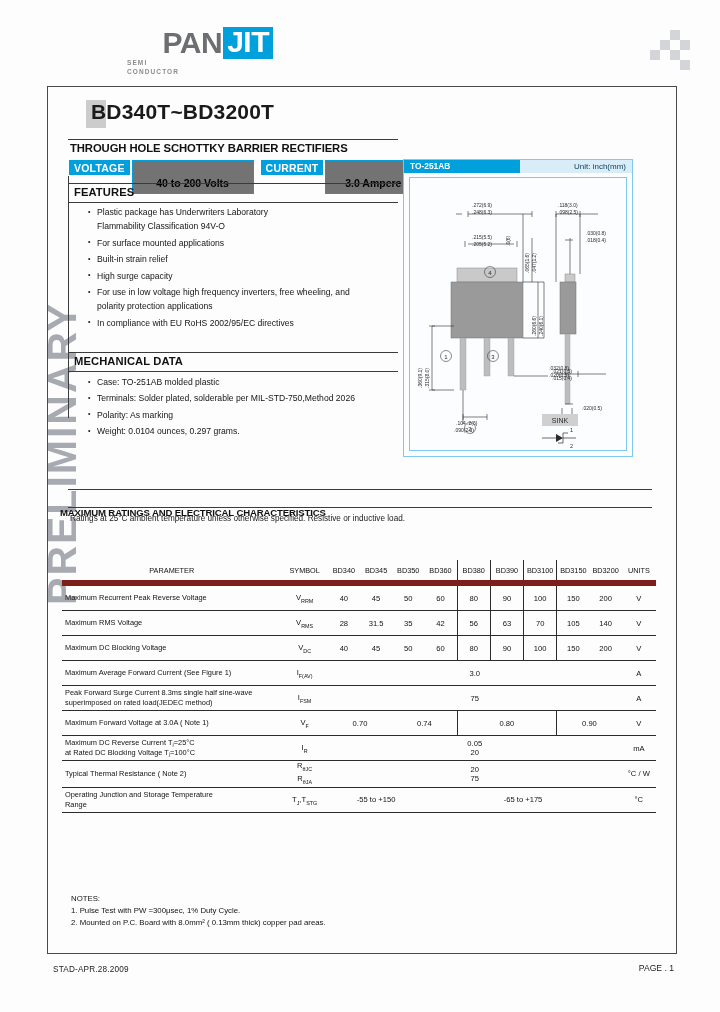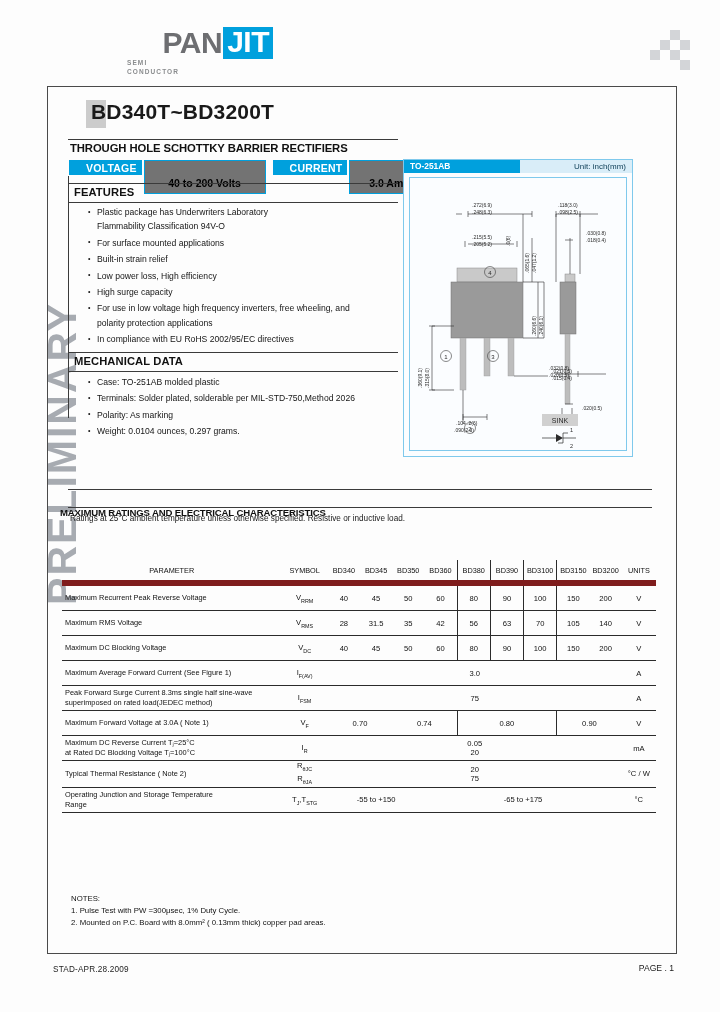--- a/index.html
+++ b/index.html
@@ -157,21 +157,21 @@
     top: 160px;
     display: flex;
     align-items: stretch;
     height: 15px;
   }
   .vc-tag {
     background: #00a0dd;
     color: #fff;
     font-size: 10.5px;
     font-weight: bold;
-    padding: 1px 5px 0 17px;
+    padding: 1px 5px 0 5px;
     line-height: 14px;
     letter-spacing: 0.2px;
   }
   .vc-val {
     border: 1px solid #00a0dd;
     color: #000;
     font-size: 10.5px;
     font-weight: bold;
     padding: 16px 8px;
     line-height: 13px;
@@ -416,21 +416,20 @@
   <div class="feat-left-line"></div>
   <div class="sec-rule" style="left:68px; top:183px; width:330px;"></div>
   <div class="sec-head" style="left:74px; top:186px;">FEATURES</div>
   <div class="sec-rule" style="left:68px; top:202px; width:330px;"></div>
 
   <div class="bullets" style="left:86px; top:205px; width:305px;">
     <div>Plastic package has Underwriters Laboratory</div>
     <div class="cont">Flammability Classification 94V-O</div>
     <div>For surface mounted applications</div>
     <div>Built-in strain relief</div>
-    <div>Low power loss, High efficiency</div>
     <div>High surge capacity</div>
     <div>For use in low voltage high frequency inverters, free wheeling, and</div>
     <div class="cont">polarity protection applications</div>
     <div>In compliance with EU RoHS 2002/95/EC directives</div>
   </div>
 
   <div class="sec-rule" style="left:68px; top:352px; width:330px;"></div>
   <div class="sec-head" style="left:74px; top:355px;">MECHANICAL DATA</div>
   <div class="sec-rule" style="left:68px; top:371px; width:330px;"></div>
 

